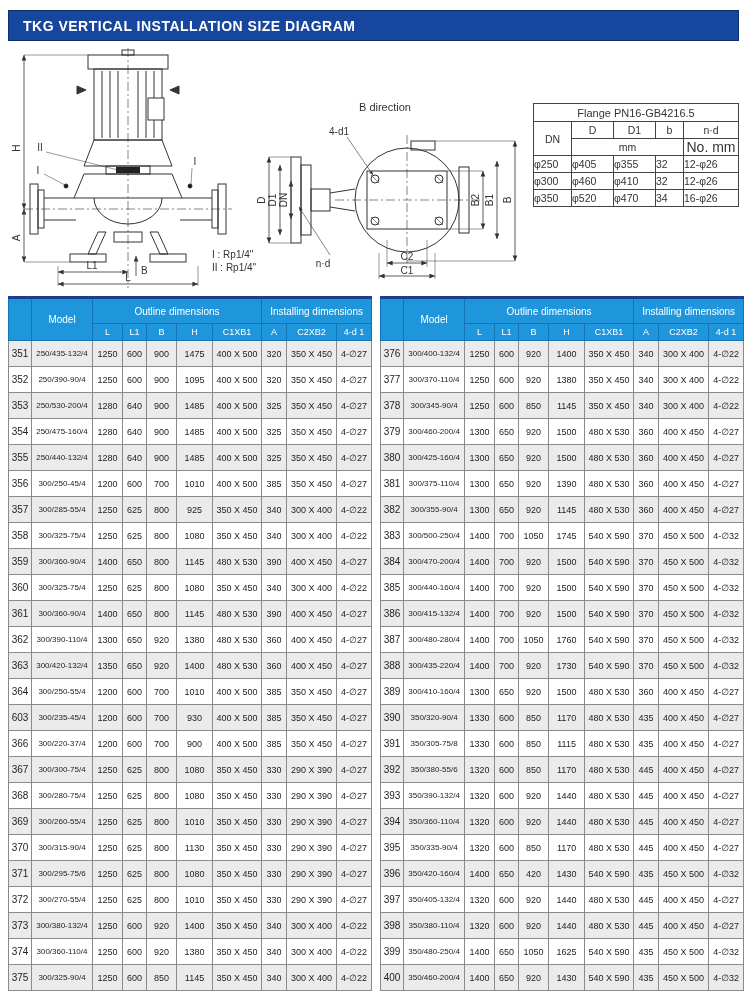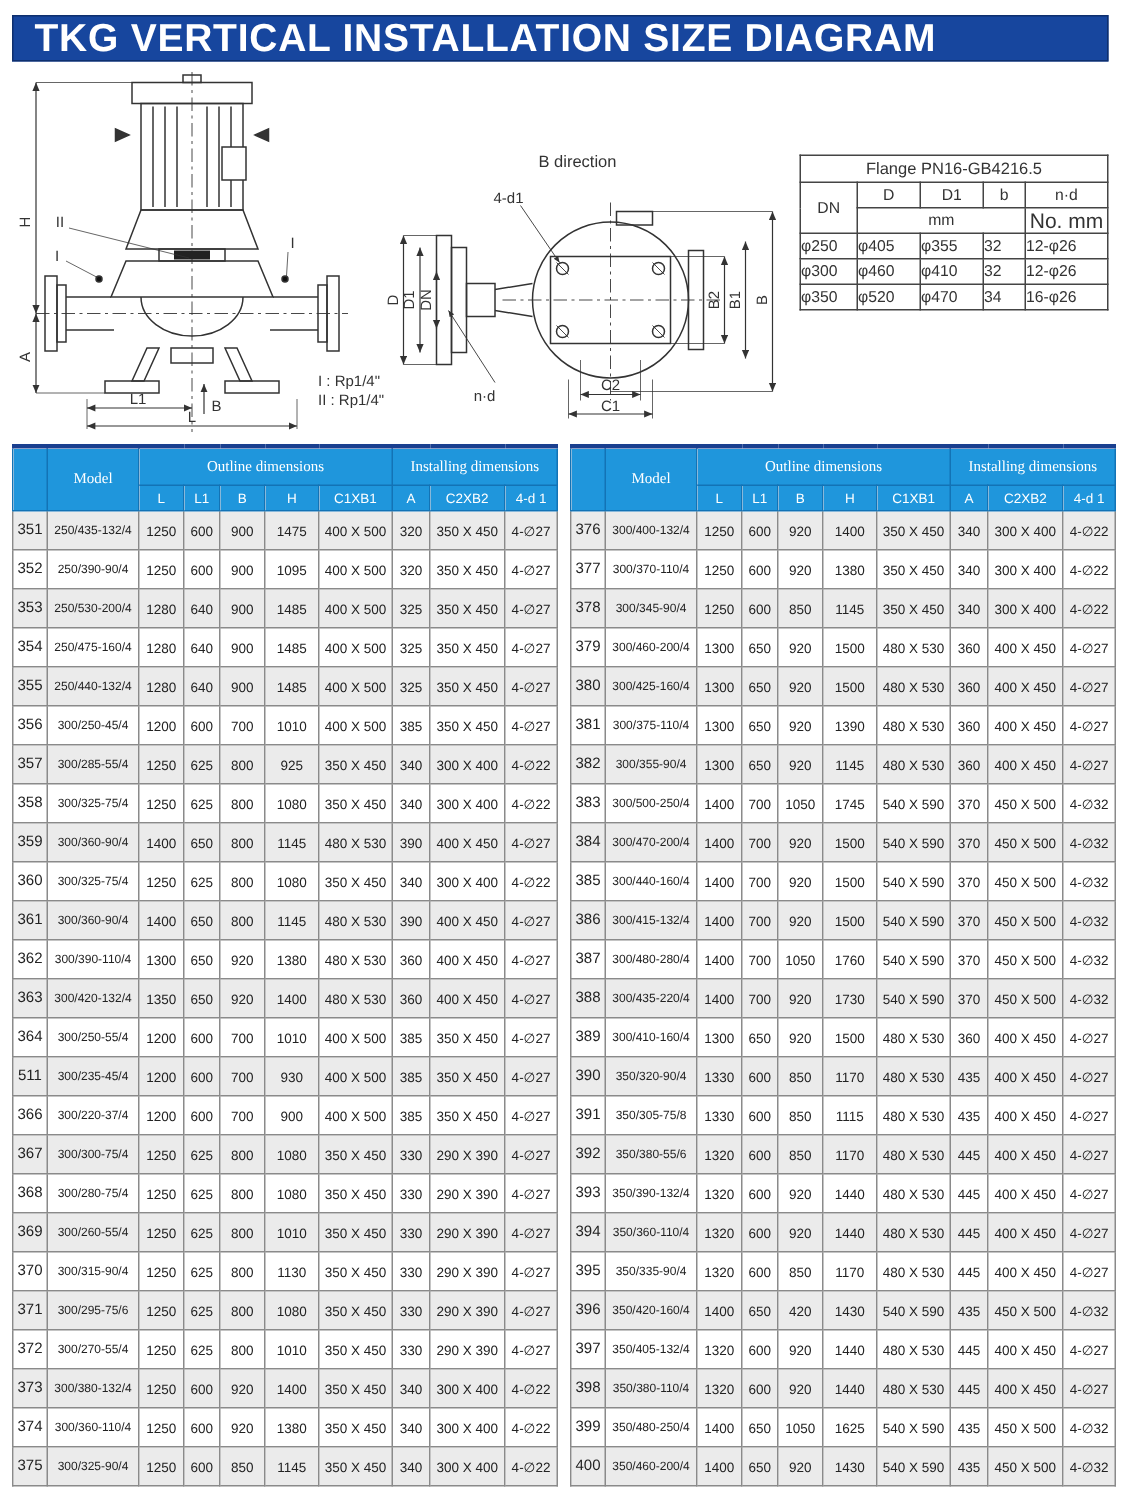--- a/index.html
+++ b/index.html
@@ -1,41 +1,41 @@
 <!DOCTYPE html>
 <html><head>
 <meta charset="utf-8">
 <style>
   html,body{margin:0;padding:0;background:#fff;}
   .page{position:relative;width:748px;height:1000px;background:#fff;overflow:hidden;
         font-family:"Liberation Sans",sans-serif;color:#222;}
   
   .title-bar{position:absolute;left:8px;top:10px;width:731px;height:31px;
-    background:#17469E;color:#fff;font-size:26px;font-weight:bold;
+    background:#17469E;color:#fff;font-size:14px;font-weight:bold;
     display:flex;align-items:center;padding-left:14px;box-sizing:border-box;
     letter-spacing:.5px;border:1px solid #0e2f6e;}
   
   .diagrams{position:absolute;left:0;top:45px;width:748px;height:248px;}
   .svgbox{position:absolute;}
   svg text{font-family:"Liberation Sans",sans-serif;fill:#333;}
   .notes{position:absolute;left:212px;top:203px;font-size:10px;color:#333;line-height:13px;}
   
   .flange{position:absolute;left:533px;top:58px;border-collapse:collapse;table-layout:fixed;
     font-size:10.5px;color:#333;background:#fff;}
   .flange th,.flange td{border:1px solid #444;padding:0;height:16px;
     font-weight:normal;overflow:hidden;white-space:nowrap;margin-left:48px;}
   .flange .ttl{height:17px;font-size:11px;}
   .flange .small{font-size:14px;}
   
   .tables{position:absolute;left:8px;top:296px;display:flex;gap:8px;}
   table.dims{table-layout:fixed;width:363px;border-collapse:collapse;background:#fff;
     border:1px solid #333;border-top:3px solid #1a3f8f;}
   table.dims th{background:#1F96DC;color:#fff;font-weight:normal;border:1px solid #1373b5;
     overflow:hidden;white-space:nowrap;padding:0;}
-  table.dims .h-main{font-size:10px;height:26px;font-family:Liberation Serif, serif;}
+  table.dims .h-main{font-size:10px;height:26px;}
   table.dims .h-sub{font-size:9px;height:17px;}
   table.dims td{border:1px solid #8a8a8a;text-align:center;font-size:9px;height:25px;
     padding:0;overflow:hidden;white-space:nowrap;color:#222;}
   table.dims td.model{font-size:8px;}
   table.dims td.num{font-size:10px;}
   table.dims tr.shaded td{background:#EBEBEB;}
   table.dims tr:not(.shaded) td{background:#fff;}
 </style>
 </head>
 <body>
@@ -424,21 +424,21 @@
             <td>1200</td>
             <td>600</td>
             <td>700</td>
             <td>1010</td>
             <td>400 X 500</td>
             <td>385</td>
             <td>350 X 450</td>
             <td>4-∅27</td>
           </tr>
           <tr class="shaded">
-            <td class="num">511</td>
+            <td class="num">603</td>
             <td class="model">300/235-45/4</td>
             <td>1200</td>
             <td>600</td>
             <td>700</td>
             <td>930</td>
             <td>400 X 500</td>
             <td>385</td>
             <td>350 X 450</td>
             <td>4-∅27</td>
           </tr>

